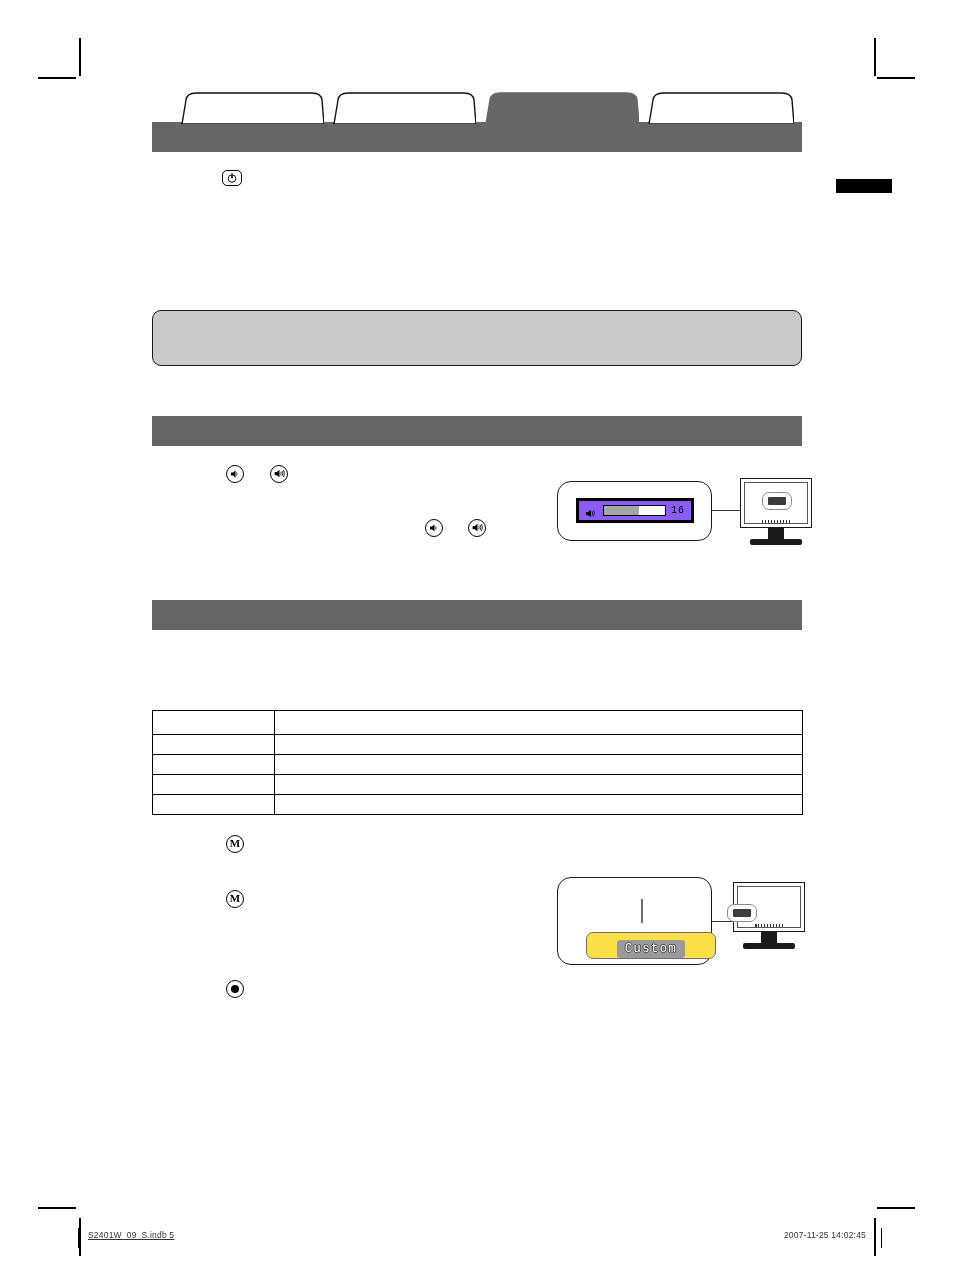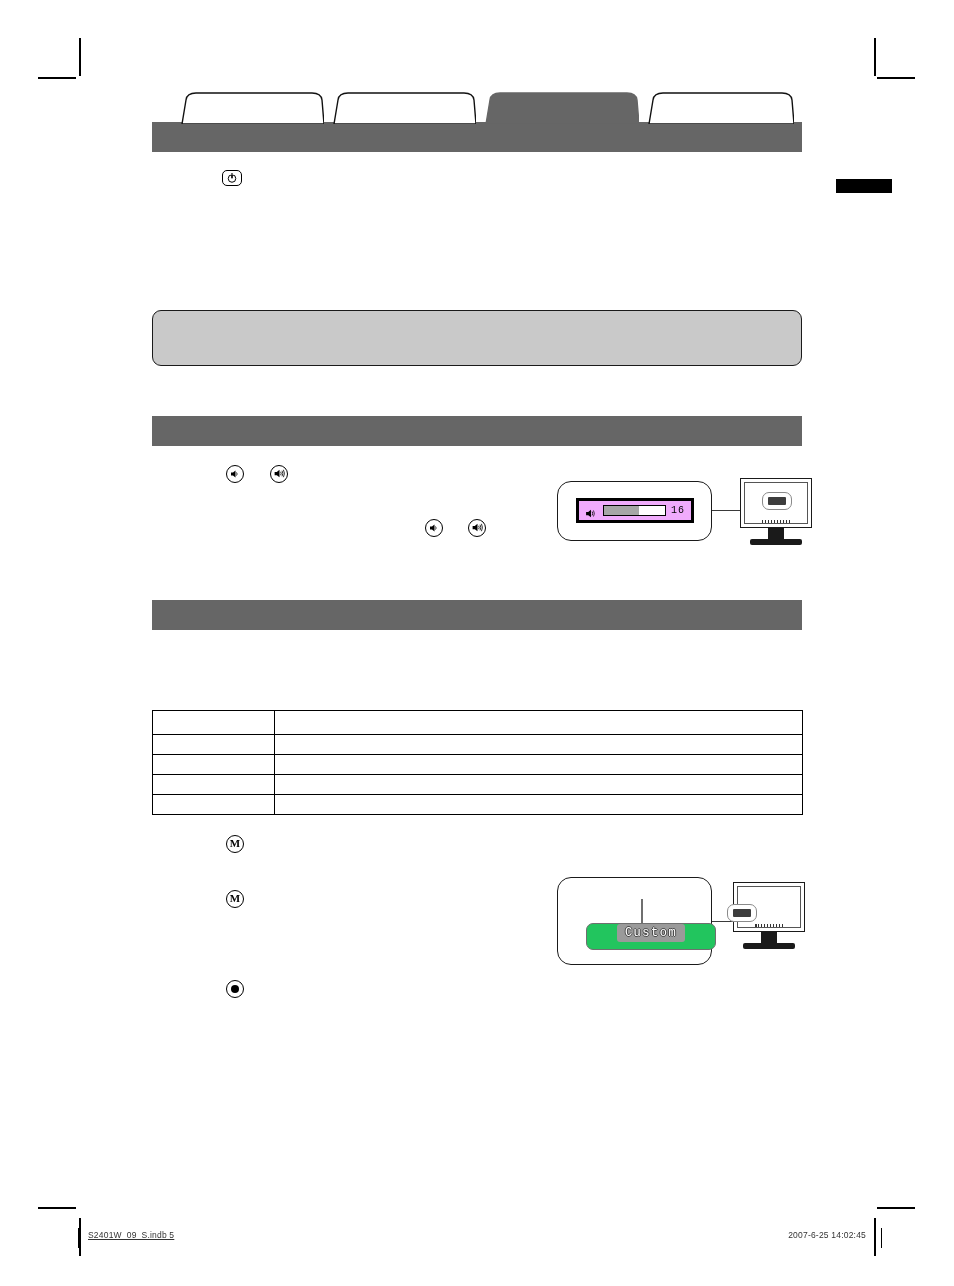--- a/index.html
+++ b/index.html
@@ -180,21 +180,21 @@
   }
 
   
   .vol-panel {
     position: absolute;
     left: 18px;
     top: 16px;
     width: 118px;
     height: 25px;
     border: 3px solid #000;
-    background: #f0abfc;
+    background: #8b5cf6;
     box-sizing: border-box;
     display: flex;
     align-items: center;
     gap: 5px;
     padding: 0 6px;
   }
   .vol-speaker {
     position: relative;
     width: 13px;
     height: 11px;
@@ -218,29 +218,29 @@
     font-size: 10px;
     color: #000;
     letter-spacing: 1px;
     flex: none;
   }
 
   
   .custom-panel {
     position: absolute;
     left: 28px;
-    bottom: 14px;
+    bottom: 5px;
     width: 130px;
     height: 27px;
     border: 1.6px solid #6f6f6f;
     border-radius: 7px;
-    background: #22c55e;
+    background: #fde047;
     box-sizing: border-box;
     display: flex;
-    align-items: flex-start;
+    align-items: flex-end;
     justify-content: center;
   }
   .custom-text {
     display: inline-block;
     padding: 2px 8px;
     background: #9a9a9a;
     color: #ffffff;
     border-radius: 3px;
     font-family: "Liberation Mono", monospace;
     font-size: 12px;
@@ -520,15 +520,15 @@
     </div>
     <div class="mon-dots"></div>
     <div class="mon-neck"></div>
     <div class="mon-base"></div>
   </div>
 </div>
 
 <div class="footer">
   <div class="footer-rule-l"></div>
   <div class="footer-left">S2401W_09_S.indb   5</div>
-  <div class="footer-right">2007-6-25   14:02:45</div>
+  <div class="footer-right">2007-11-25   14:02:45</div>
   <div class="footer-rule-r"></div>
 </div>
 
 </body></html>

